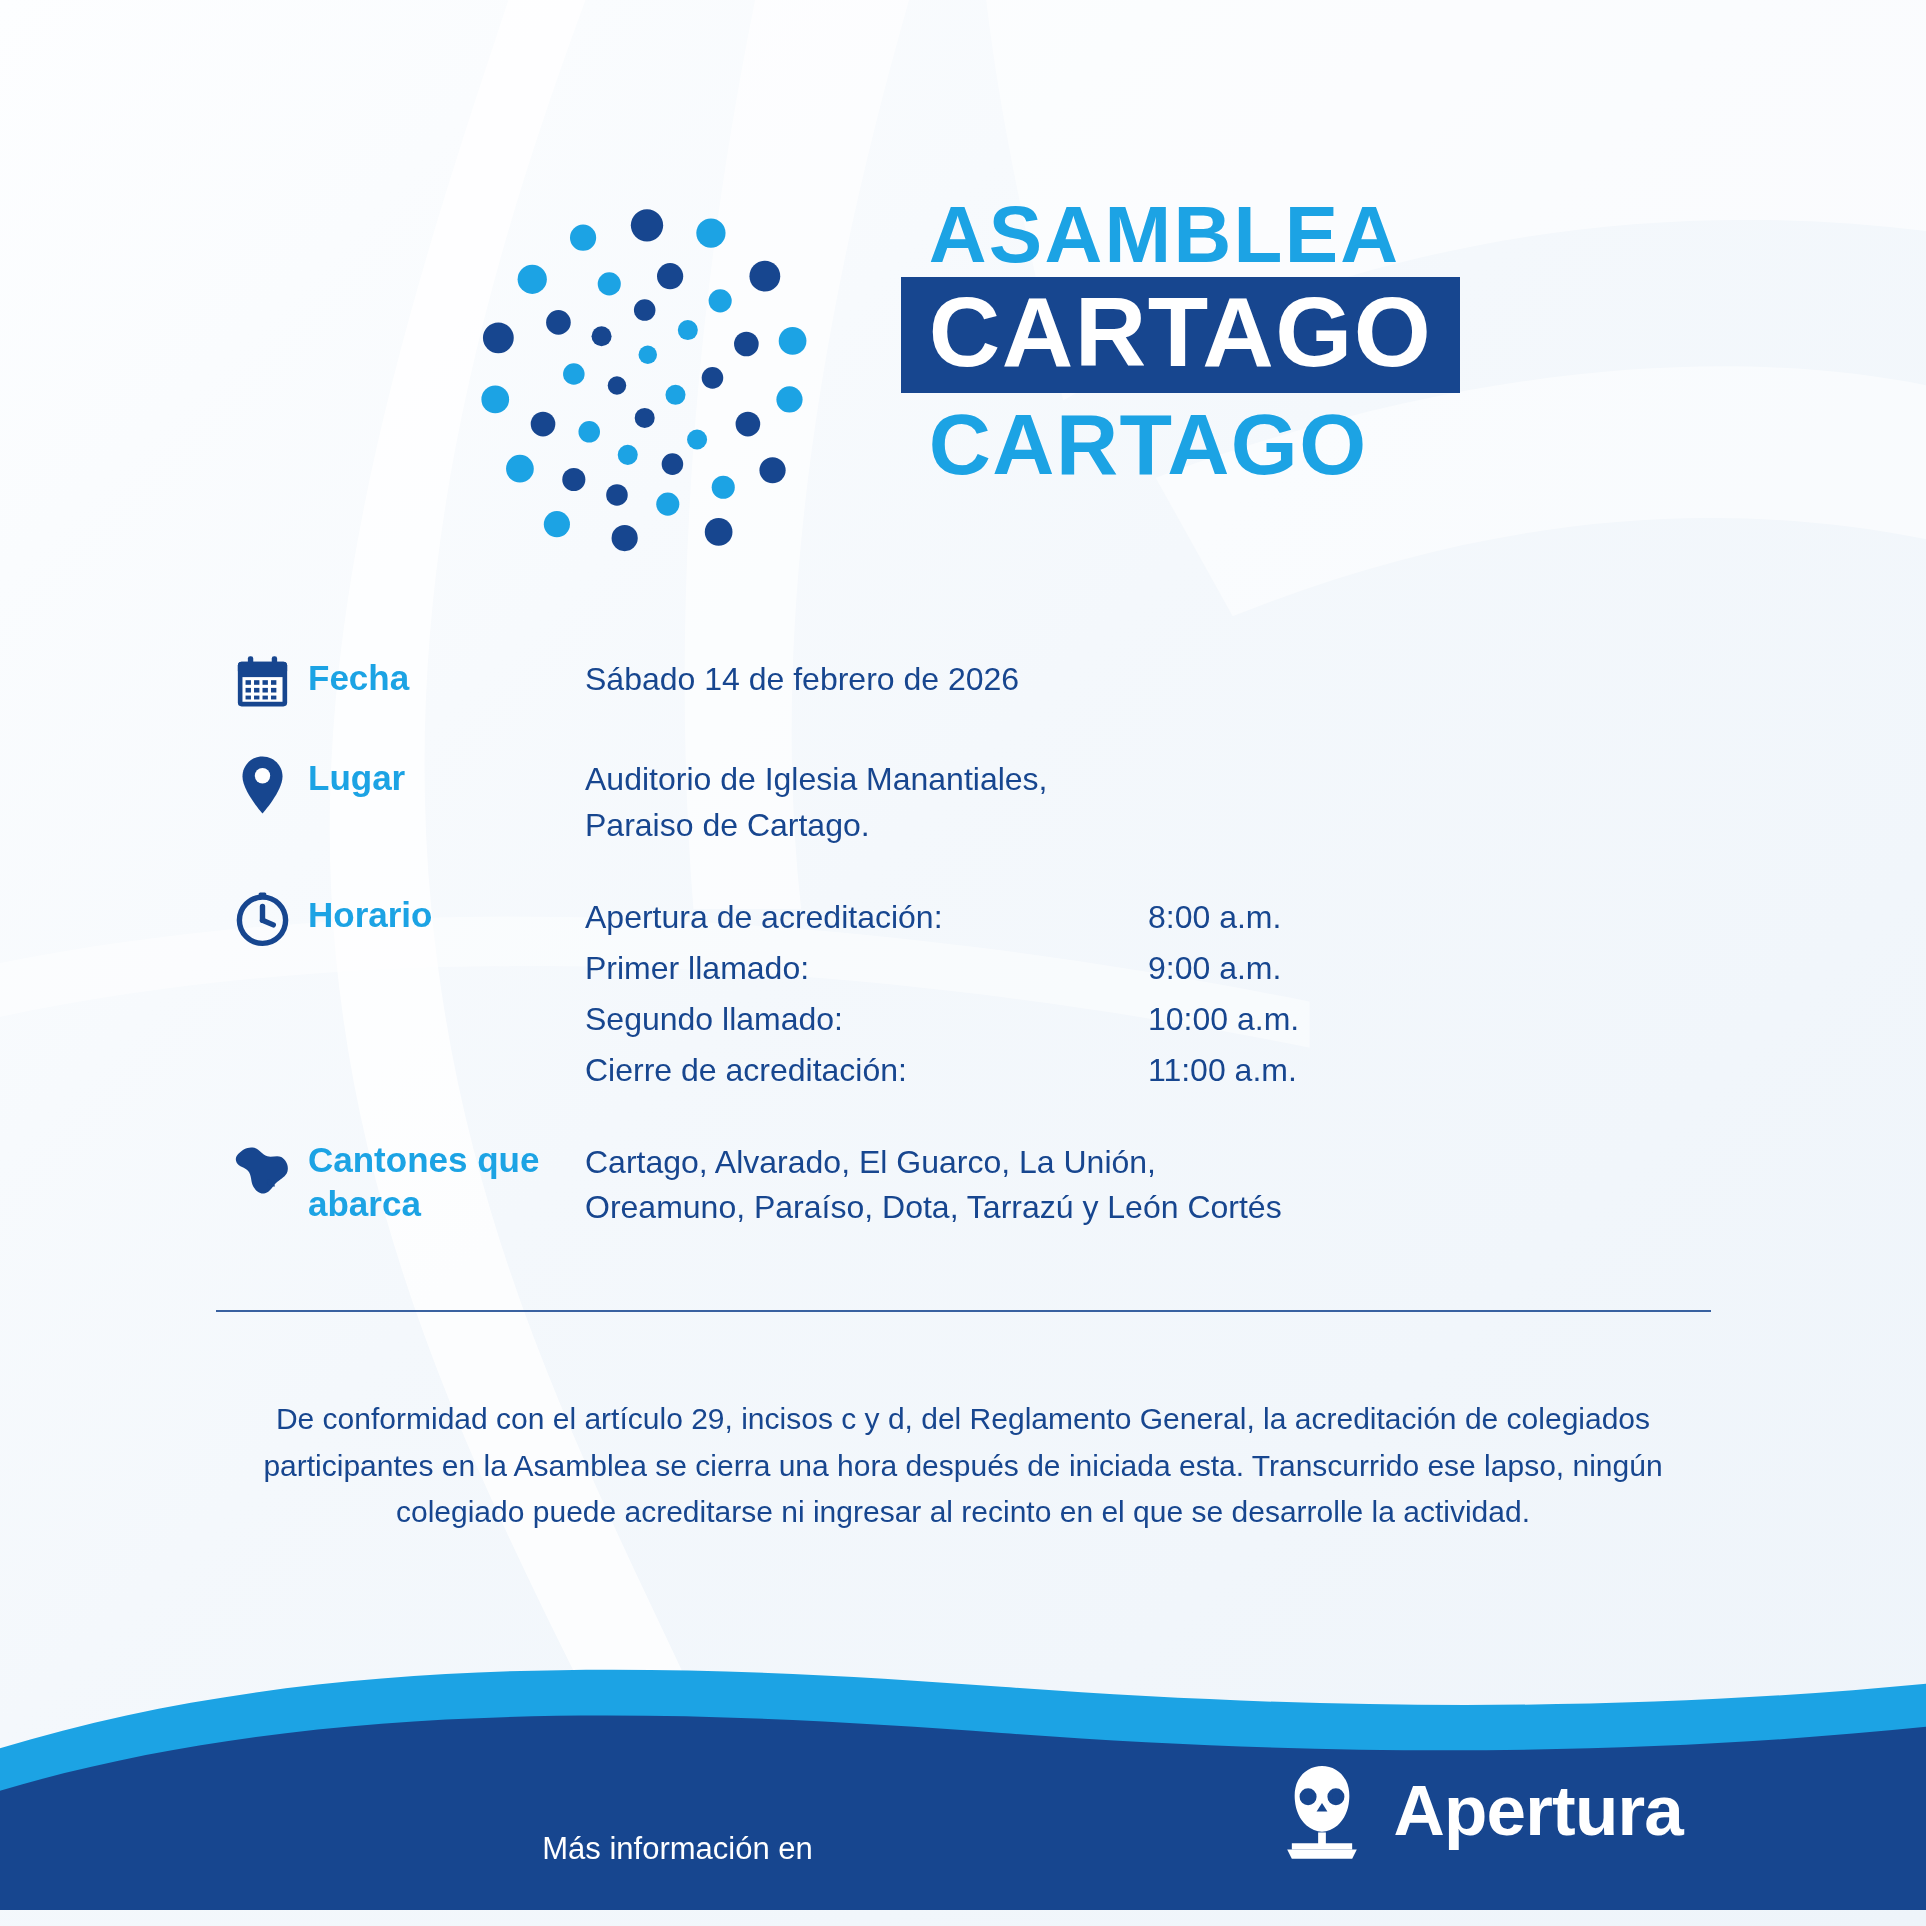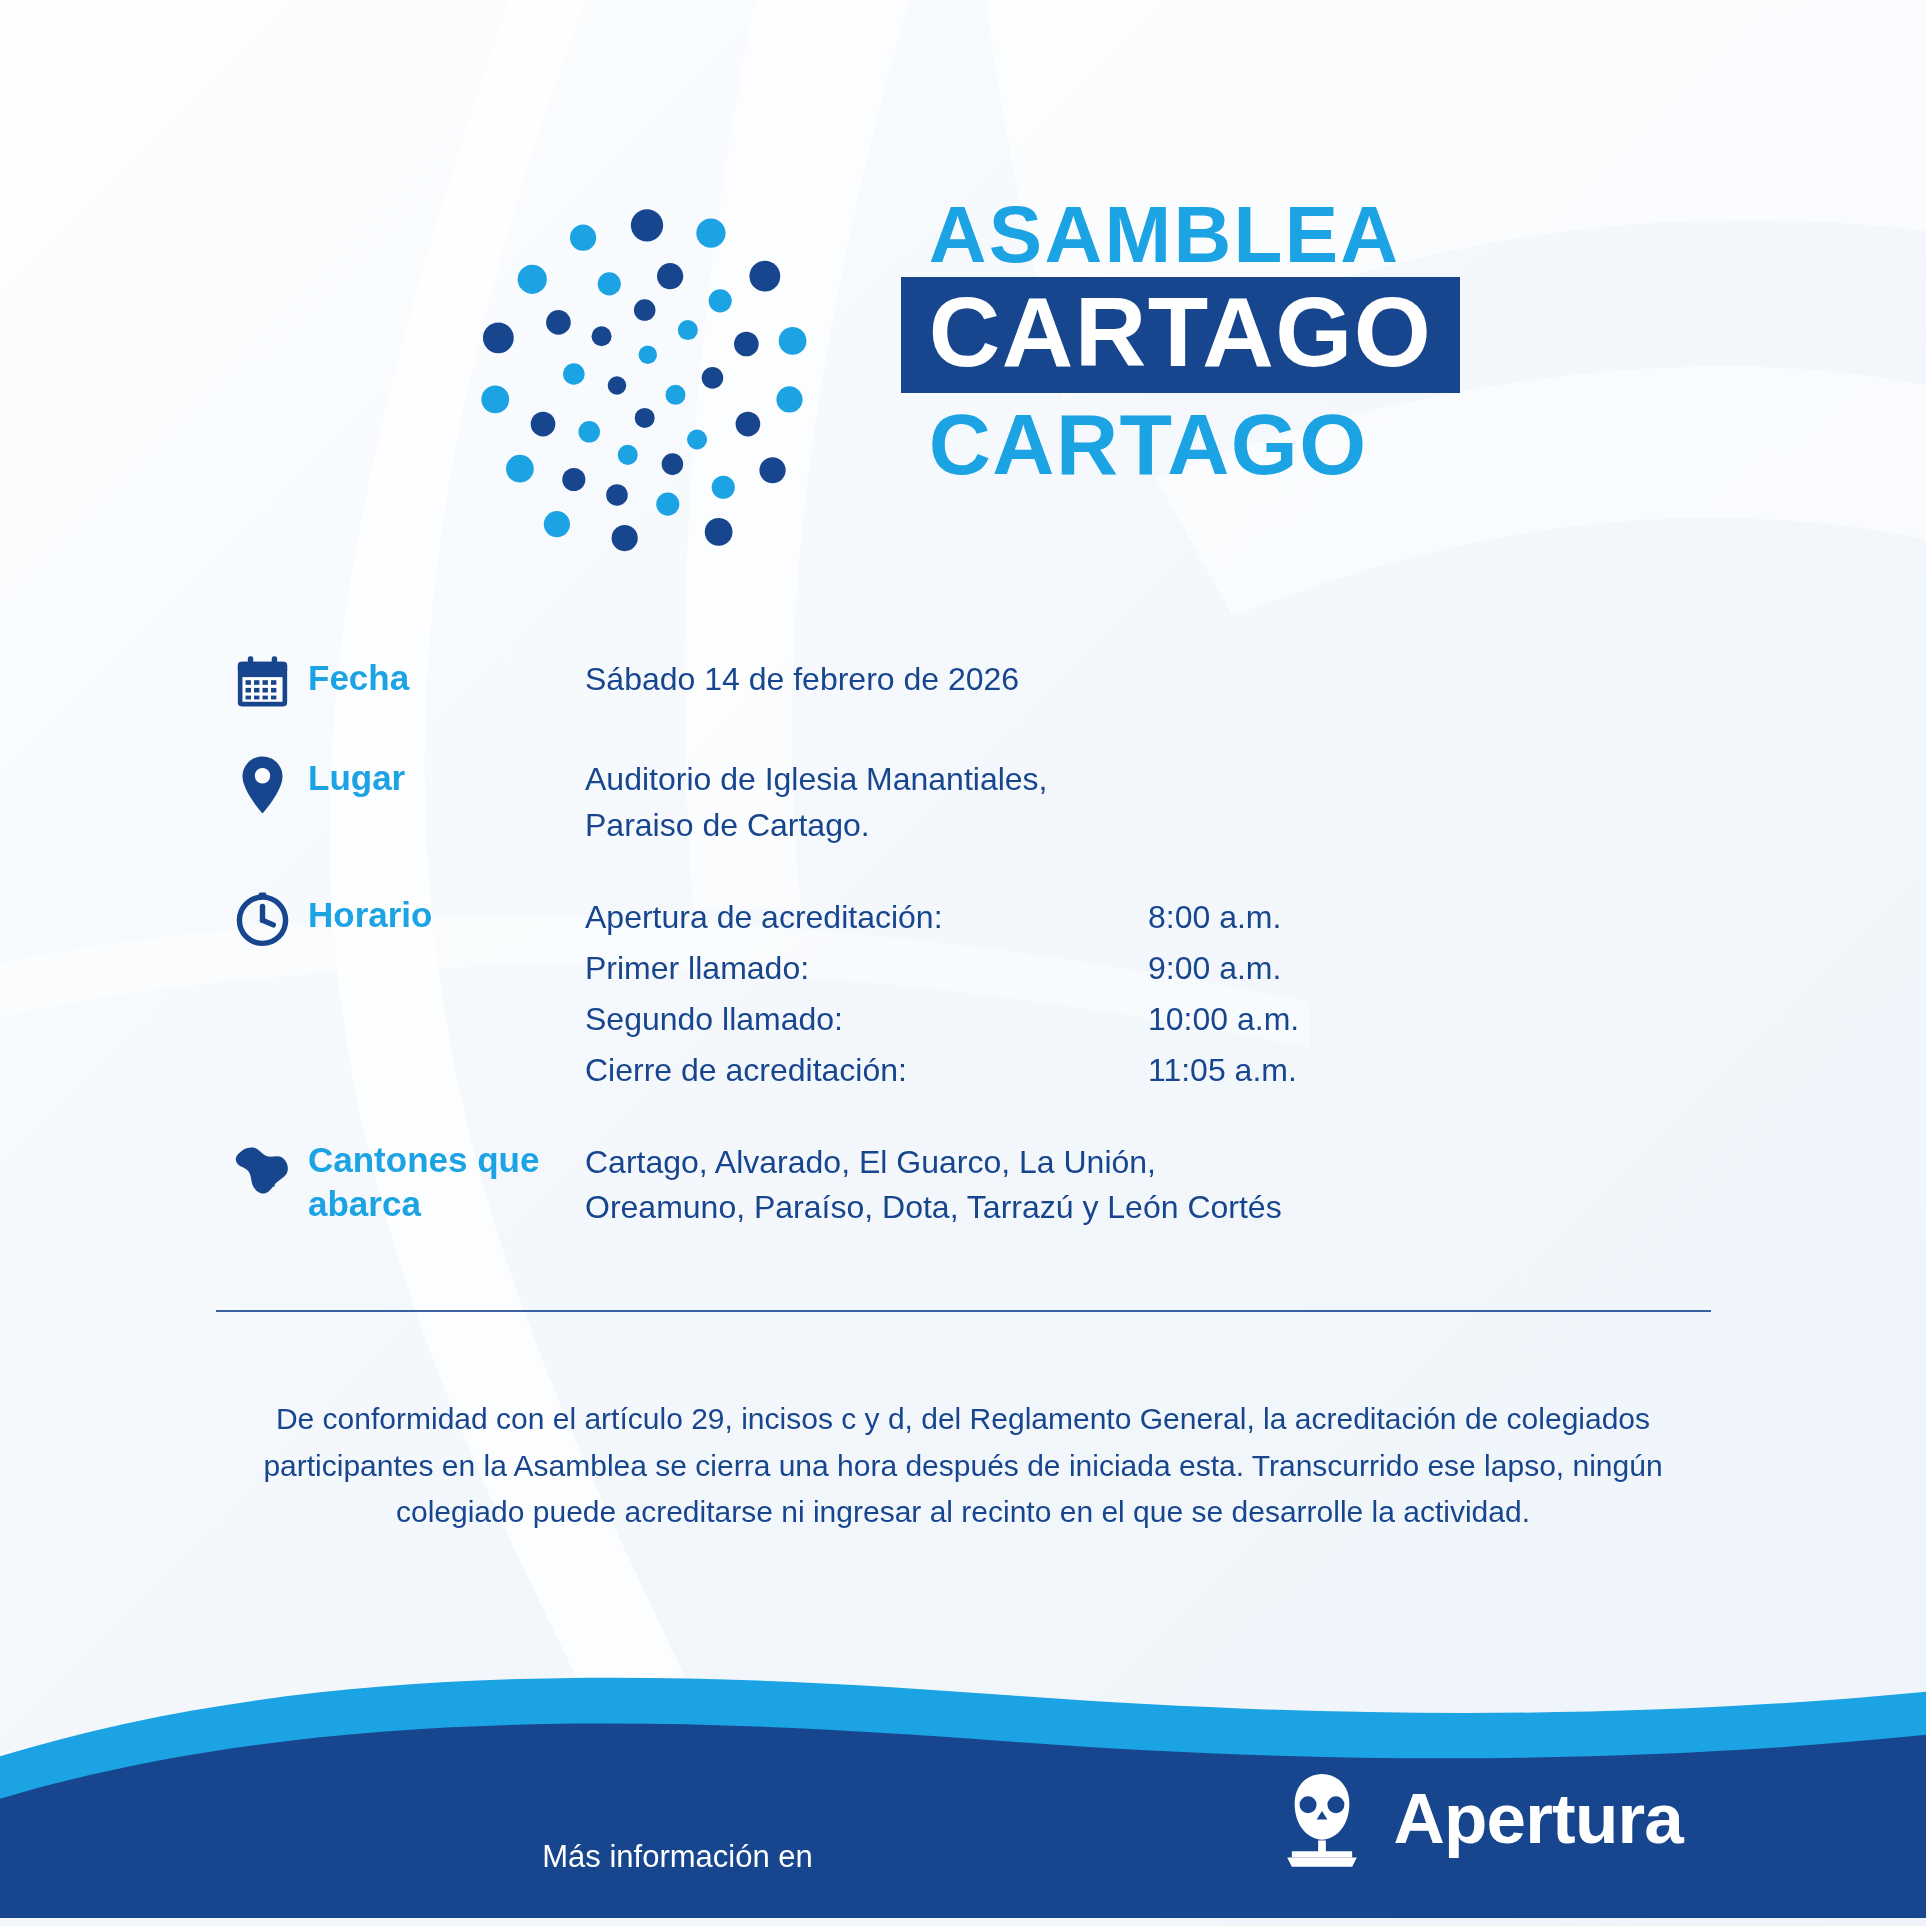--- a/index.html
+++ b/index.html
@@ -141,21 +141,21 @@
     text-align: center;
     color: #17468f;
     font-size: 30px;
     line-height: 1.55;
   }
 
   
   .footer {
     position: absolute;
     left: 0;
-    bottom: 8px;
+    bottom: 16px;
     width: 1768px;
     height: 254px;
   }
   .footer svg.wave {
     position: absolute;
     left: 0;
     bottom: 0;
     width: 1926px;
     height: 254px;
     display: block;
@@ -317,21 +317,21 @@
       <div class="label-cell">Horario</div>
       <div class="value-cell">
         <div class="schedule">
           <div>Apertura de acreditación:</div>
           <div>8:00 a.m.</div>
           <div>Primer llamado:</div>
           <div>9:00 a.m.</div>
           <div>Segundo llamado:</div>
           <div>10:00 a.m.</div>
           <div>Cierre de acreditación:</div>
-          <div>11:05 a.m.</div>
+          <div>11:00 a.m.</div>
         </div>
       </div>
     </div>
 
     <div class="info-row" style="margin-top:32px;">
       <div class="icon-cell">
         <svg width="60" height="57" viewBox="0 0 78 74" aria-hidden="true">
           <path d="M8 22c6-6 13-10 21-8 7 2 10 9 17 11 6 2 12-2 18 1 7 4 10 12 8 19-2 6-8 9-13 13-6 5-9 13-16 15-6 2-12-3-15-8-4-7-2-15-7-21-4-5-12-5-15-11-2-4-1-8 2-11z" fill="#17468f"></path>
           <path d="M47 55c4 1 7 5 9 9-4 1-8-1-11-4z" fill="#17468f"></path>
         </svg>

